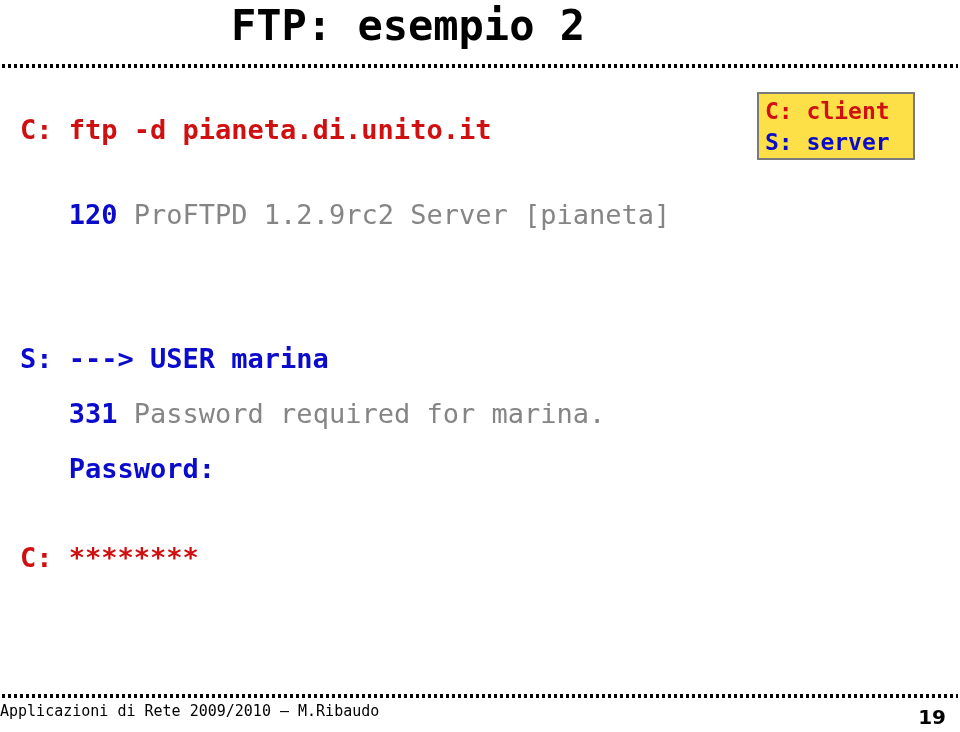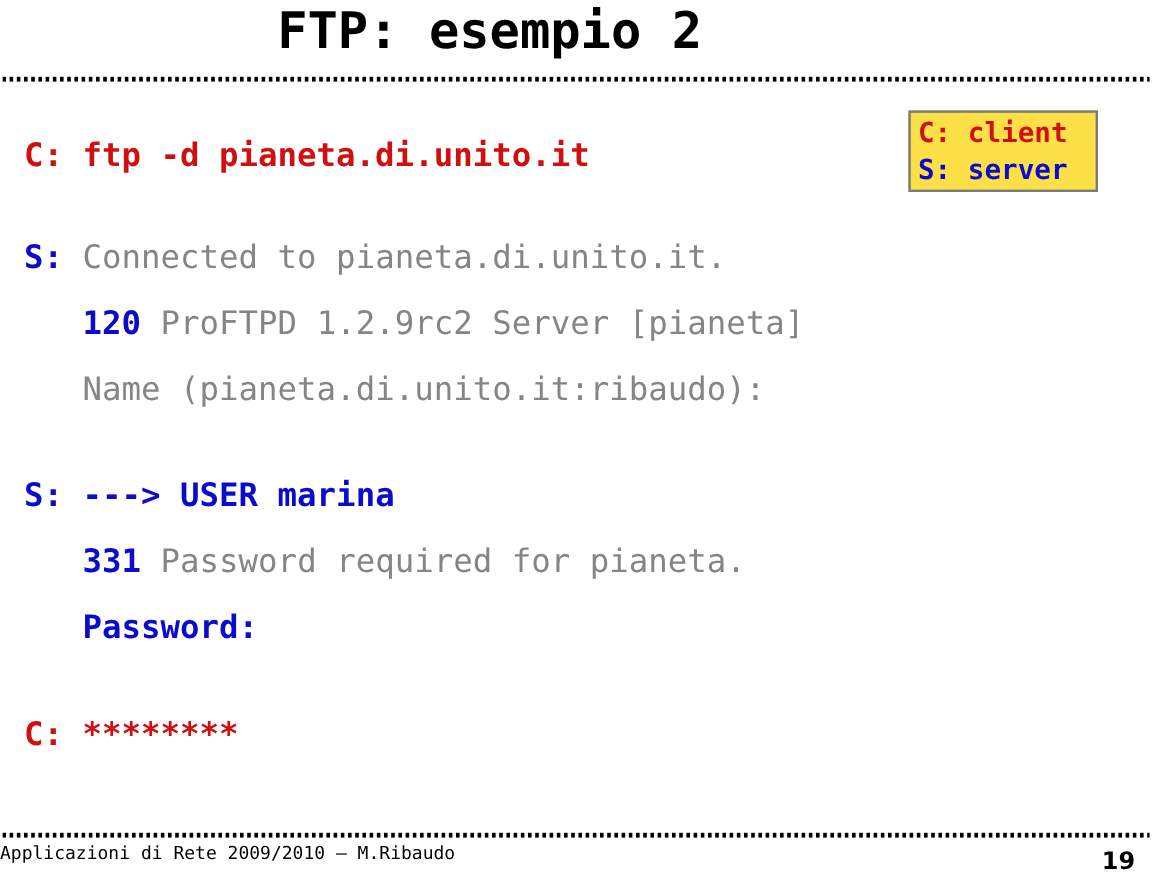--- a/index.html
+++ b/index.html
@@ -126,32 +126,31 @@
   <div class="legend-line legend-client">C: client</div>
   <div class="legend-line legend-server">S: server</div>
 </div>
 
 <div class="transcript">
 
   <div class="line cmd">C: ftp -d pianeta.di.unito.it</div>
 
   <div class="gap-md"></div>
 
-  <div class="line srv"><span class="tok-blue">S: </span><span class="tok-gray">Connected to pianeta.di.unito.it.</span></div>
 
   <div class="line srv"><span class="tok-gray">   </span><span class="tok-blue">120</span><span class="tok-gray"> ProFTPD 1.2.9rc2 Server [pianeta]</span></div>
 
-  <div class="line srv"><span class="tok-gray">   </span><span class="tok-gray">Name (pianeta.di.unito.it:ribaudo):</span></div>
+  <div class="line srv"><span class="tok-gray">   </span></div>
 
   <div class="gap-lg"></div>
 
 
   <div class="line srv-bold"><span class="tok-blue">S: </span><span class="tok-blue">---&gt; USER marina</span></div>
 
-  <div class="line srv"><span class="tok-gray">   </span><span class="tok-blue">331</span><span class="tok-gray"> Password required for pianeta.</span></div>
+  <div class="line srv"><span class="tok-gray">   </span><span class="tok-blue">331</span><span class="tok-gray"> Password required for marina.</span></div>
 
   <div class="line srv-bold"><span class="tok-gray">   </span><span class="tok-blue">Password:</span></div>
 
   <div class="gap-lg"></div>
 
   <div class="line cmd">C: ********</div>
 
 </div>
 
 <div class="rule rule-bottom"></div>

